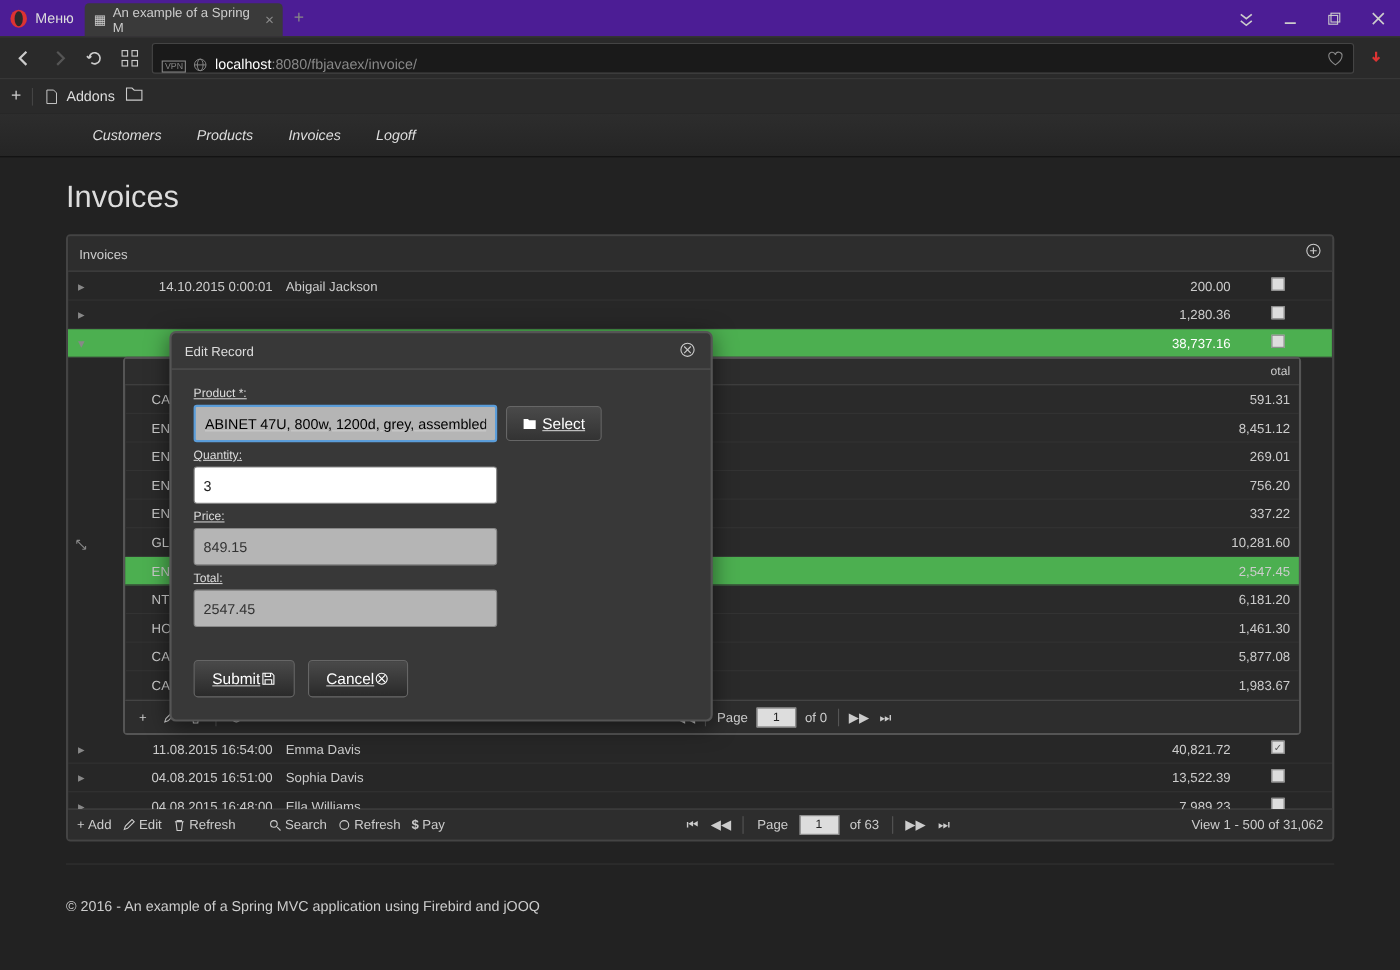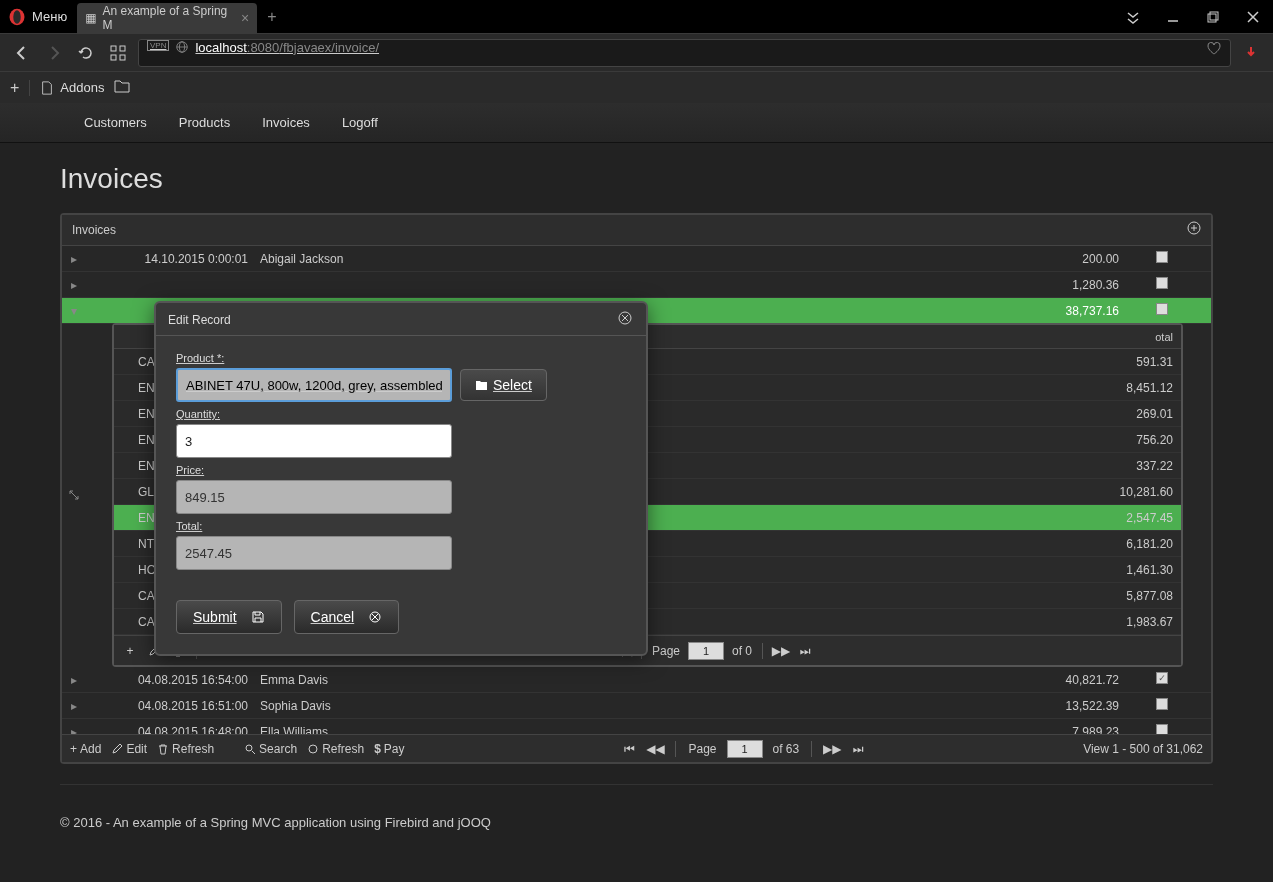--- a/index.html
+++ b/index.html
@@ -1,40 +1,40 @@
 <!DOCTYPE html>
 <html><head>
 <meta charset="utf-8">
 <style>
 * { margin: 0; padding: 0; box-sizing: border-box; font-family: Arial, sans-serif; }
 body { background: #1a1a1a; color: #ccc; width: 1273px; height: 882px; overflow: hidden; }
 
 
-.browser-title-bar { background: #000000; height: 33px; display: flex; align-items: center; }
+.browser-title-bar { background: #4c1d95; height: 33px; display: flex; align-items: center; }
 .opera-logo { width: 18px; height: 18px; margin-left: 8px; }
 .menu-btn { color: #ddd; padding: 0 10px 0 6px; font-size: 13px; }
 .tab { background: #3a3a3a; height: 30px; margin-top: 3px; display: flex; align-items: center; padding: 0 8px; gap: 6px; font-size: 12px; color: #ccc; border-radius: 4px 4px 0 0; max-width: 180px; }
 .tab-close { color: #888; font-size: 14px; cursor: pointer; margin-left: 4px; }
 .new-tab { color: #888; padding: 0 10px; font-size: 16px; }
 .window-controls { margin-left: auto; display: flex; gap: 0; }
 .window-btn { width: 40px; height: 32px; display: flex; align-items: center; justify-content: center; color: #ccc; }
 
 .address-bar { background: #2a2a2a; height: 38px; display: flex; align-items: center; padding: 0 10px; gap: 8px; border-top: 1px solid #3a3a3a; }
 .nav-btn { width: 24px; height: 24px; display: flex; align-items: center; justify-content: center; color: #888; }
-.url-input { flex: 1; background: #1a1a1a; border: 1px solid #444; border-radius: 3px; height: 28px; display: flex; align-items: flex-start; padding: 0 8px; gap: 6px; text-decoration: underline; }
+.url-input { flex: 1; background: #1a1a1a; border: 1px solid #444; border-radius: 3px; height: 28px; display: flex; align-items: flex-end; padding: 0 8px; gap: 6px; }
 .url-text { color: #ddd; font-size: 13px; }
 .url-host { color: #fff; }
 .url-path { color: #888; }
 
 .bookmarks-bar { background: #2a2a2a; height: 32px; display: flex; align-items: center; padding: 0 10px; gap: 10px; border-top: 1px solid #3a3a3a; }
 
 
 .page { background: #222; height: calc(882px - 103px); overflow: auto; }
 .nav-menu { background: linear-gradient(#2d2d2d, #252525); height: 40px; display: flex; align-items: center; padding: 0 8px; border-bottom: 1px solid #111; }
-.nav-item { padding: 10px 16px; font-size: 13px; color: #ddd; cursor: pointer; }
+.nav-item { padding: 10px 16px; font-size: 13px; color: #ddd; cursor: pointer; font-style: italic; }
 .page-content { padding: 20px 60px; }
 h1 { font-size: 28px; font-weight: normal; color: #ddd; margin-bottom: 18px; }
 
 
 .grid-container { border: 2px solid #444; border-radius: 4px; background: #272727; position: relative; }
 .grid-header { background: #2d2d2d; padding: 6px 10px; display: flex; align-items: center; justify-content: space-between; border-bottom: 1px solid #444; }
 .grid-title { font-size: 12px; color: #ccc; }
 .grid-cols { display: flex; background: #2d2d2d; border-bottom: 1px solid #444; height: 26px; align-items: center; font-size: 11px; color: #ddd; }
 .col-expand { width: 24px; border-right: 1px solid #444; height: 100%; }
 .col-date { width: 170px; text-align: right; padding-right: 8px; border-right: 1px solid #444; display: flex; align-items: center; justify-content: flex-end; gap: 4px; }
@@ -84,21 +84,21 @@
 .dialog-close { width: 16px; height: 16px; color: #ccc; cursor: pointer; }
 .dialog-body { padding: 10px 20px 20px; text-decoration: underline; }
 .form-label { font-size: 11px; color: #ddd; margin-bottom: 4px; margin-top: 6px; display: block; }
 .form-row { display: flex; gap: 8px; align-items: center; }
 .form-input { width: 276px; height: 34px; padding: 0 8px; font-size: 13px; border: 1px solid #888; border-radius: 3px; }
 .form-input.readonly { background: #b5b5b5; color: #333; }
 .form-input.focused { background: #b5b5b5; border: 2px solid #5b9dd9; }
 .form-input.white { background: #fff; color: #222; }
 .select-btn { background: linear-gradient(#4a4a4a, #333); border: 1px solid #666; border-radius: 4px; padding: 7px 14px; color: #fff; font-size: 14px; display: flex; align-items: center; gap: 4px; cursor: pointer; }
 .dialog-actions { display: flex; gap: 12px; margin-top: 30px; }
-.action-btn { background: linear-gradient(#4a4a4a, #2a2a2a); border: 1px solid #666; border-radius: 4px; padding: 8px 16px; color: #fff; font-size: 14px; display: flex; align-items: center; gap: 14px; cursor: pointer; }
+.action-btn { background: linear-gradient(#4a4a4a, #2a2a2a); border: 1px solid #666; border-radius: 4px; padding: 8px 16px; color: #fff; font-size: 14px; display: flex; align-items: center; gap: 0; cursor: pointer; }
 
 .sort-icon svg { width: 10px; height: 12px; }
 .icon-sm { width: 12px; height: 12px; }
 </style>
 </head>
 <body>
 
 <div class="browser-title-bar">
   <svg class="opera-logo" viewBox="0 0 24 24">
       <ellipse cx="12" cy="12" rx="10" ry="11" fill="#d33"></ellipse>
@@ -328,21 +328,21 @@
               <span class="sf-btn">▶▶</span>
               <span class="sf-btn">⏭</span>
               <span style="flex:1;"></span>
             </div>
           </div>
           <div style="width:14px;"></div>
         </div>
 
         <div class="grid-row">
           <div class="cell-expand">▸</div>
-          <div class="cell-date">04.08.2015 16:54:00</div>
+          <div class="cell-date">11.08.2015 16:54:00</div>
           <div class="cell-customer">Emma Davis</div>
           <div class="cell-amount">40,821.72</div>
           <div class="cell-paid"><span class="chk checked"></span></div>
           <div class="cell-scroll"></div>
         </div>
         <div class="grid-row">
           <div class="cell-expand">▸</div>
           <div class="cell-date">04.08.2015 16:51:00</div>
           <div class="cell-customer">Sophia Davis</div>
           <div class="cell-amount">13,522.39</div>

